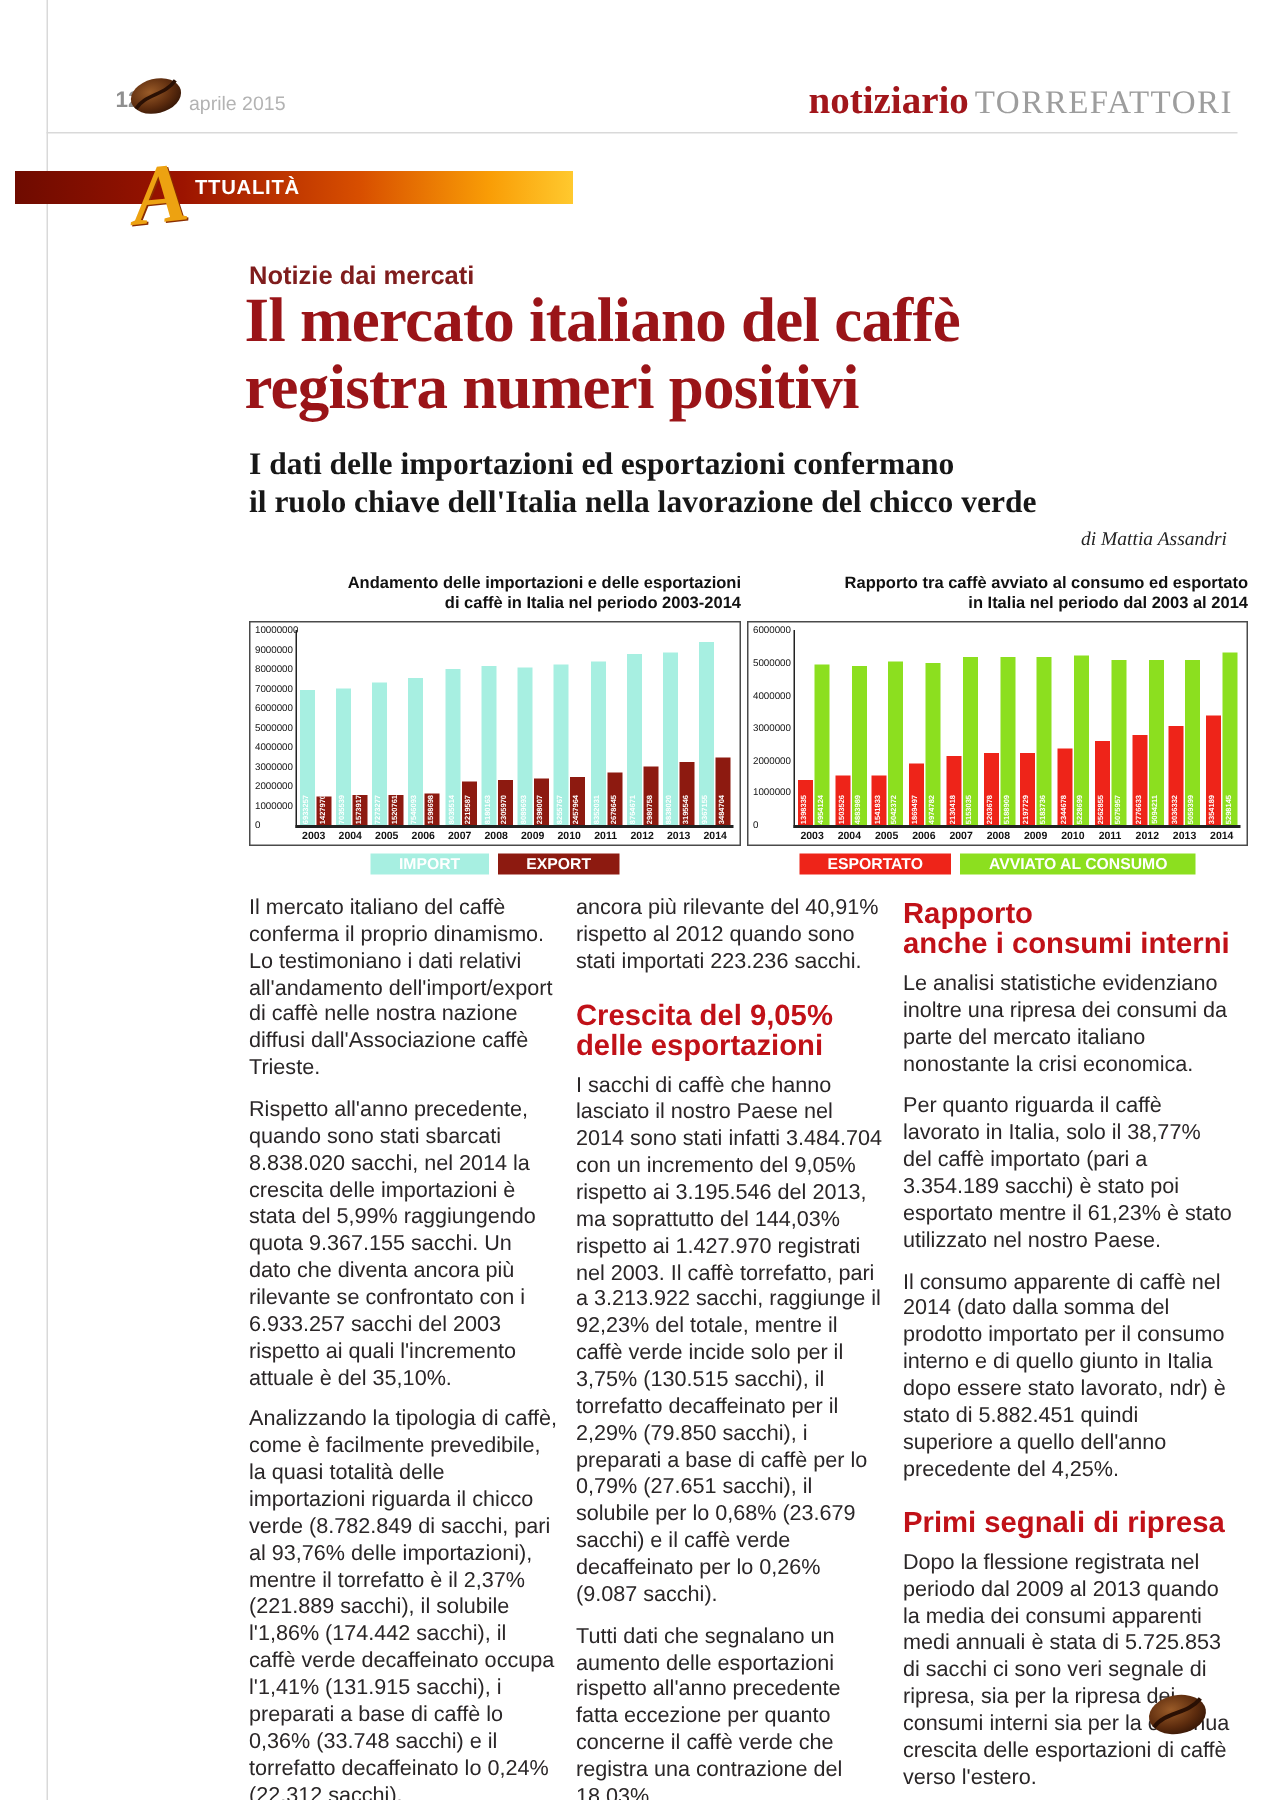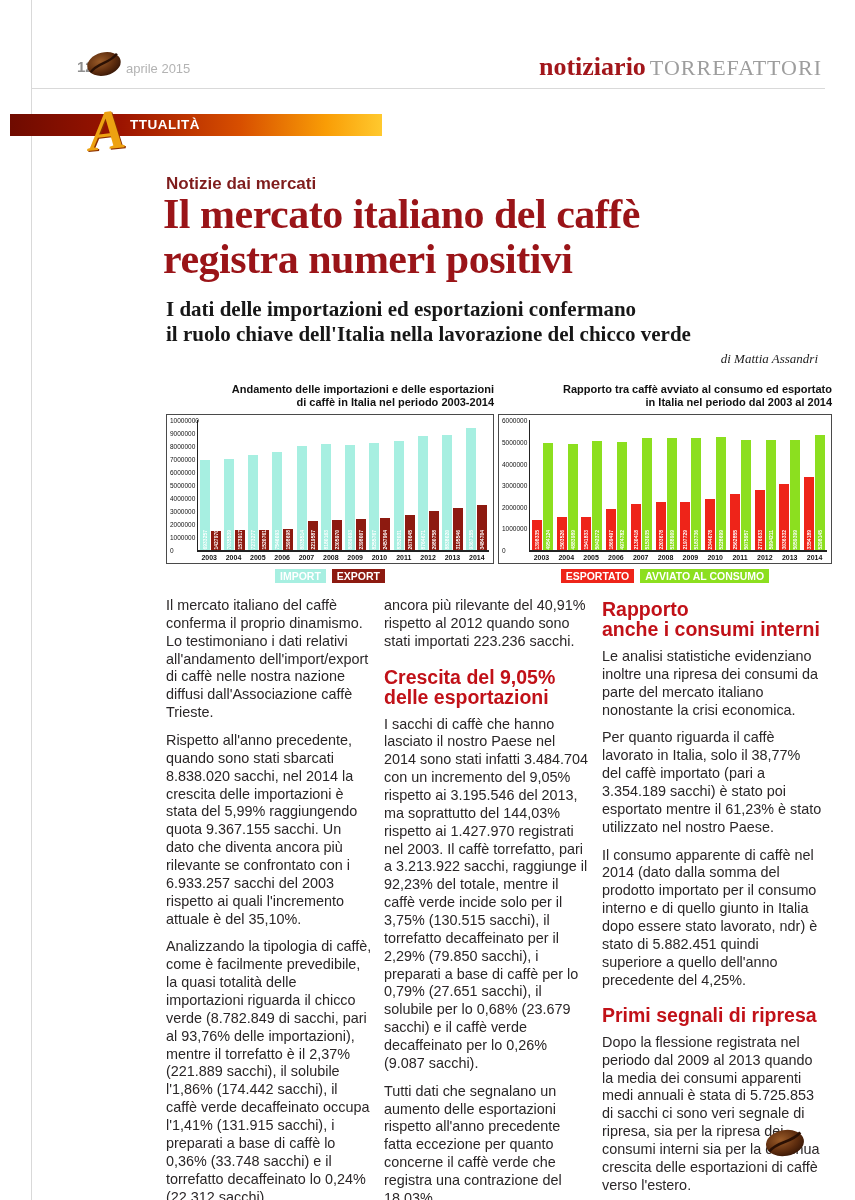--- a/index.html
+++ b/index.html
@@ -45,21 +45,21 @@
            height:136px;font-size:6.5px;color:#111;line-height:1;transform:translateY(-2px);}
   .plotarea{flex:1;}
   .bars-row{display:flex;align-items:flex-end;height:130px;border-left:1px solid #222;border-bottom:2px solid #222;}
   .pair{flex:1;display:flex;align-items:flex-end;justify-content:center;gap:1px;}
   .bar{width:10px;position:relative;overflow:hidden;}
   .bar .val{position:absolute;bottom:1px;left:50%;transform:translateX(-50%) rotate(180deg);
             writing-mode:vertical-rl;font-size:5px;font-weight:bold;color:#fff;line-height:1;}
   .years-row{display:flex;margin-top:2px;}
   .year{flex:1;text-align:center;font-size:7px;font-weight:bold;color:#111;}
   .legend{display:flex;justify-content:center;gap:6px;margin-top:5px;}
-  .chip{color:#fff;font-weight:bold;font-size:10.5px;padding:1px 5px;white-space:nowrap;}
+  .chip{color:#fff;font-weight:bold;font-size:10.5px;padding:1px 19px;white-space:nowrap;}
 
   
   .col{position:absolute;top:597px;font-size:14.4px;line-height:1.24;color:#2a2627;}
   .col1{left:166px;width:206px;}
   .col2{left:384px;width:206px;}
   .col3{left:602px;width:220px;}
   .col p{margin:0 0 10px 0;}
   .col .subhead{font-size:19.5px;line-height:1.05;font-weight:bold;color:#c11118;
                 margin:16px 0 8px 0;white-space:pre-line;}
   .col .subhead.first{margin-top:2px;}

